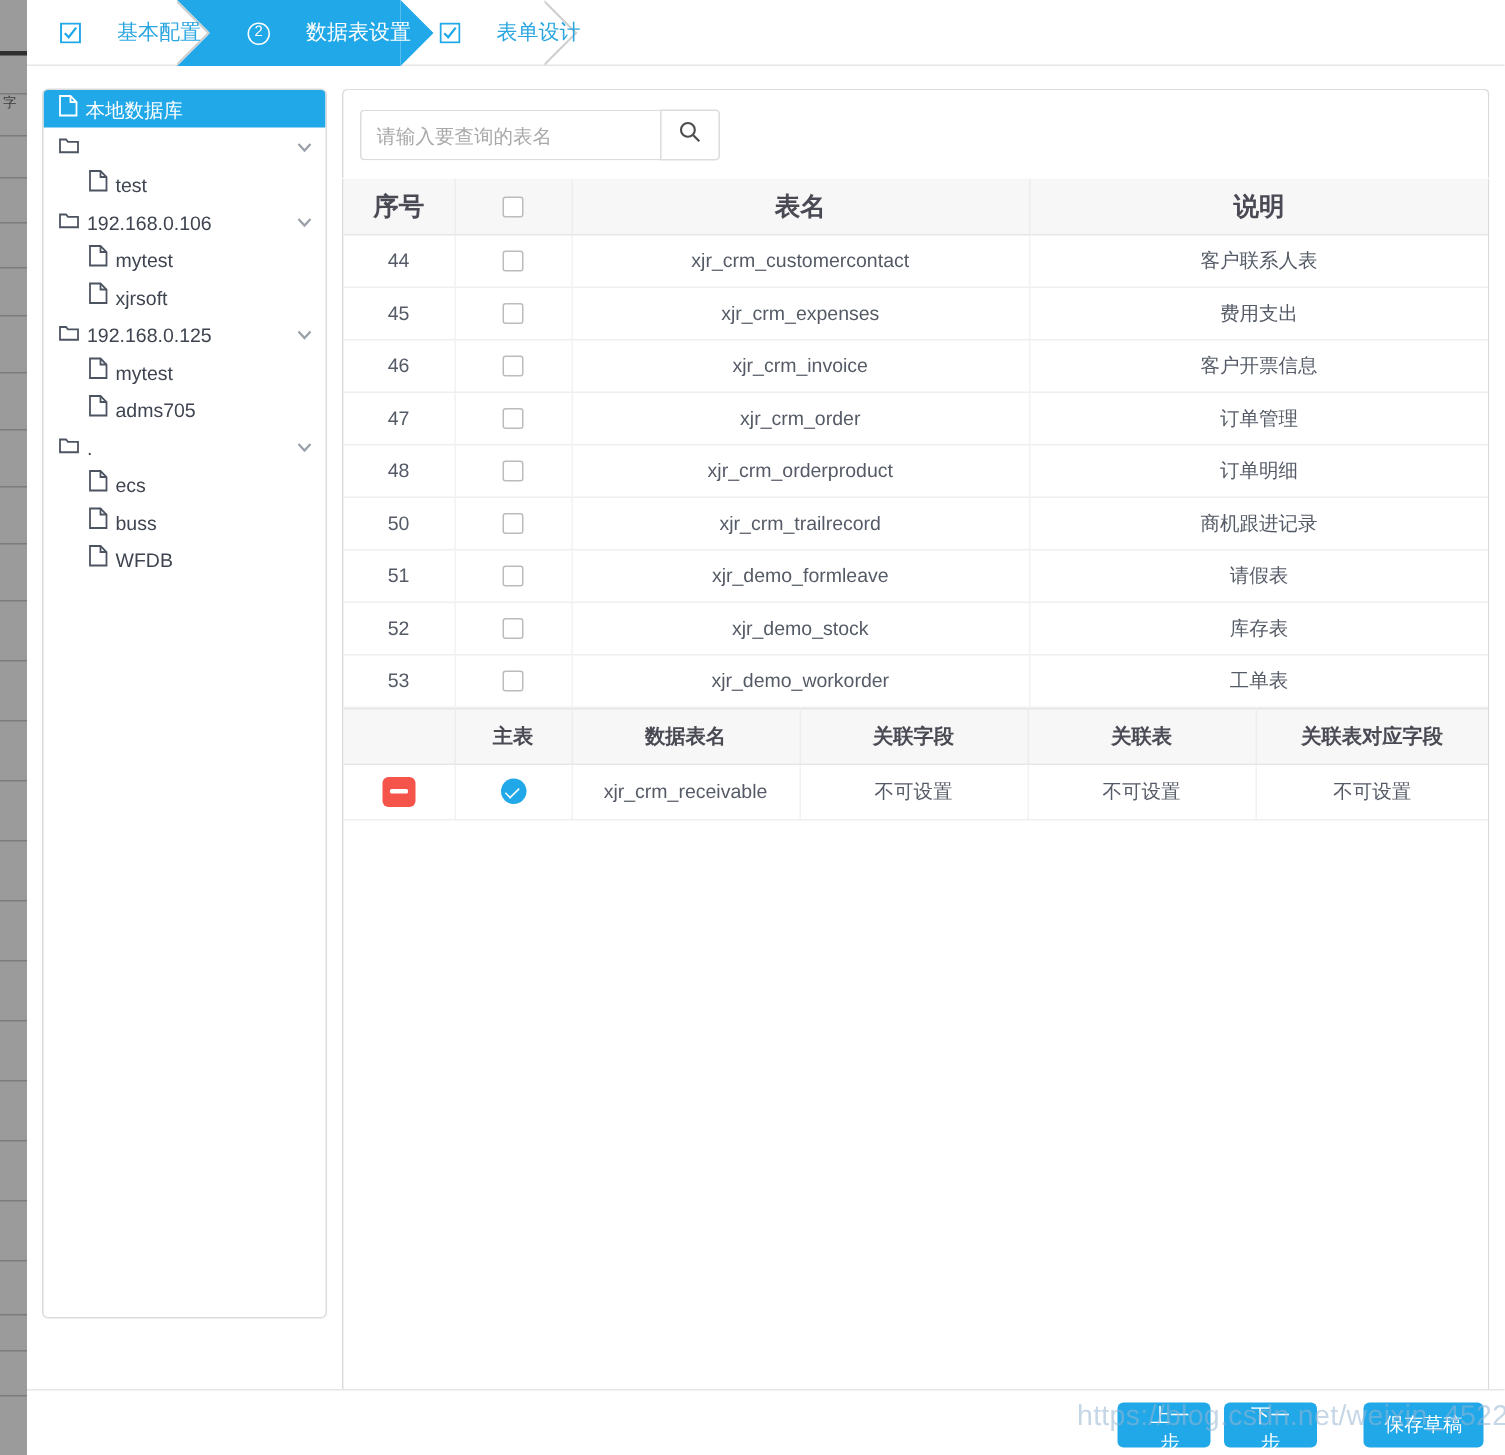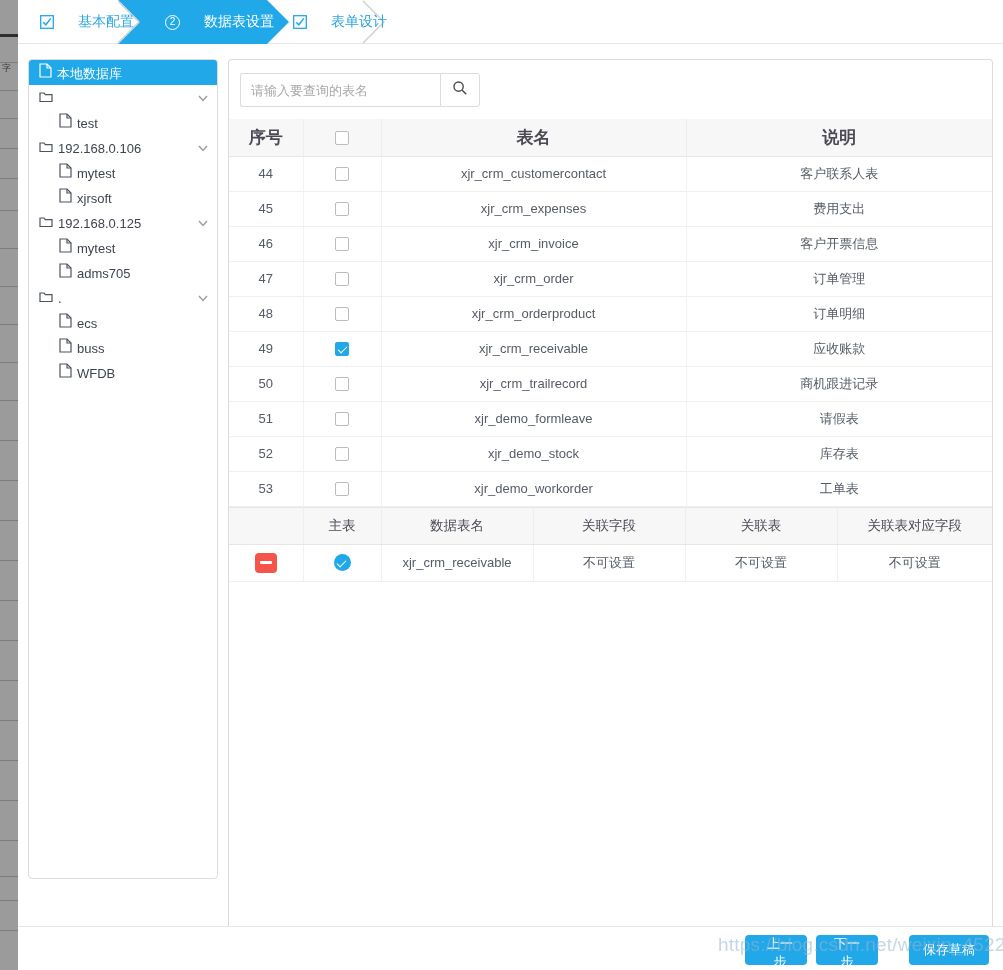--- a/index.html
+++ b/index.html
@@ -203,21 +203,21 @@
     width: 4px; height: 8px;
     border: solid #ffffff; border-width: 0 1.6px 1.6px 0;
     transform: rotate(45deg);
   }
 
   
   #rel-table-wrap { position: relative; width: 763px; }
   table.rel { width: 763px; border-collapse: collapse; table-layout: fixed; }
   table.rel th {
     height: 37px; background: #f7f7f7;
-    font-size: 13.5px; font-weight: normal; color: #4a4a55;
+    font-size: 13.5px; font-weight: bold; color: #4a4a55;
     border-top: 1px solid #e6e6e6;
     border-bottom: 1px solid #e6e6e6;
     border-right: 1px solid #ededed;
     text-align: center;
   }
   table.rel td {
     height: 37px; font-size: 13px; color: #555b66;
     border-bottom: 1px solid #efefef;
     border-right: 1px solid #f2f2f2;
     text-align: center;
@@ -470,26 +470,20 @@
               <td>xjr_crm_order</td>
               <td>订单管理</td>
             </tr>
             <tr>
               <td>48</td>
               <td><span class="cb"></span></td>
               <td>xjr_crm_orderproduct</td>
               <td>订单明细</td>
             </tr>
             <tr>
-              <td>49</td>
-              <td><span class="cb checked"></span></td>
-              <td>xjr_crm_receivable</td>
-              <td>应收账款</td>
-            </tr>
-            <tr>
               <td>50</td>
               <td><span class="cb"></span></td>
               <td>xjr_crm_trailrecord</td>
               <td>商机跟进记录</td>
             </tr>
             <tr>
               <td>51</td>
               <td><span class="cb"></span></td>
               <td>xjr_demo_formleave</td>
               <td>请假表</td>

